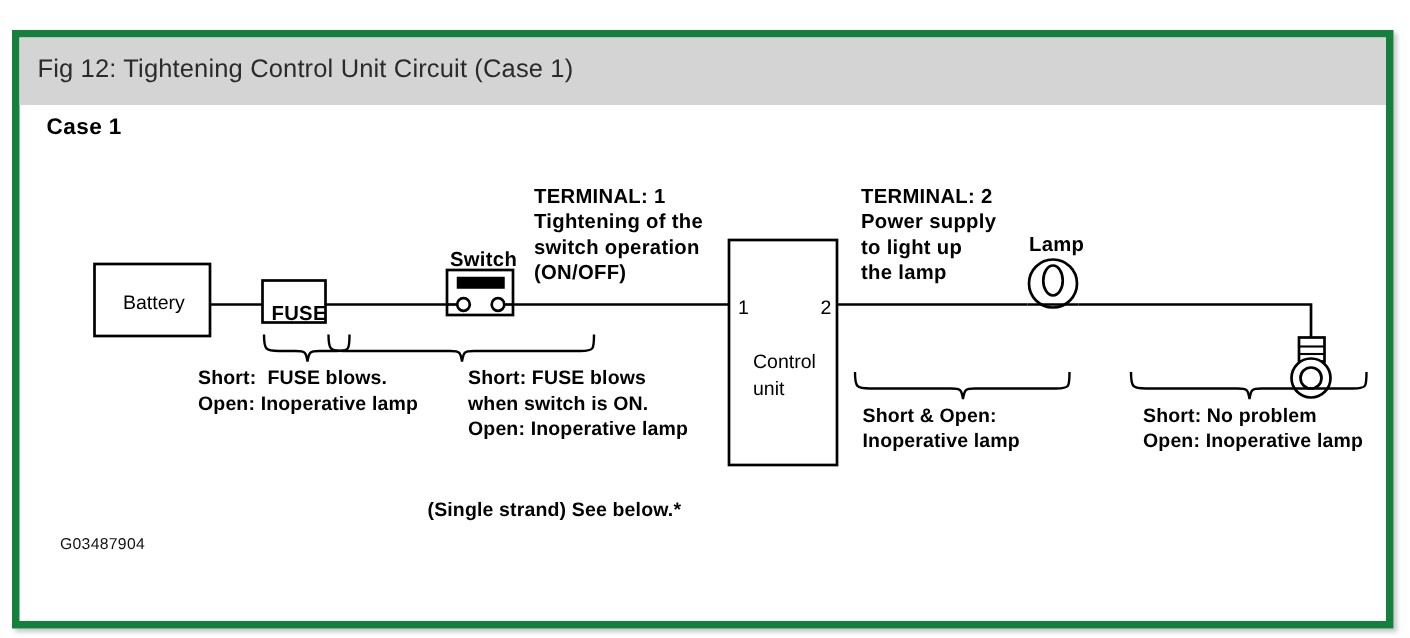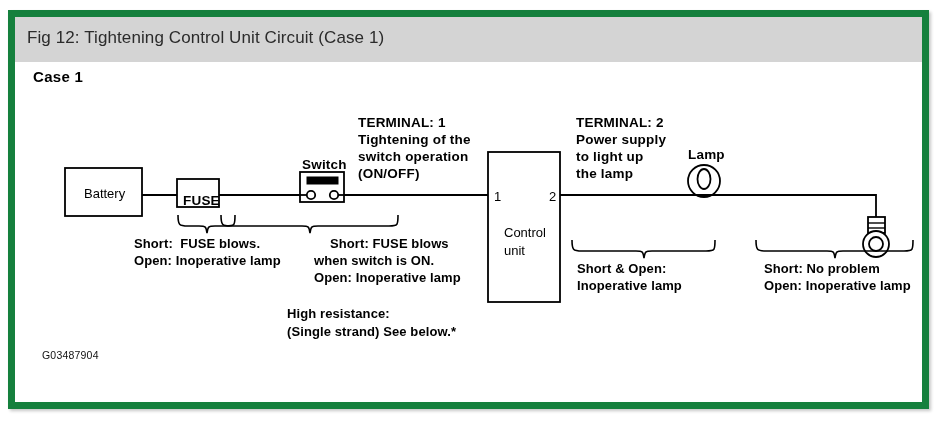--- a/index.html
+++ b/index.html
@@ -5,24 +5,24 @@
 <style>
   html,body{margin:0;padding:0;}
   body{
     width:940px;height:425px;
     background:#ffffff;
     font-family:"Liberation Sans", sans-serif;
     overflow:hidden;
   }
   #panel{
     position:absolute;
-    left:8px; top:10px;
+    left:8px; top:20px;
     width:921px; height:399px;
     background:#ffffff;
-    border:7px solid #15803d;
+    border:5px solid #15803d;
     box-sizing:border-box;
     box-shadow:2px 2px 3px rgba(0,0,0,0.22);
   }
   #fig-header{
     position:absolute;
     left:0; top:0;
     width:100%; height:45px;
     background:#d4d4d4;
     box-sizing:border-box;
   }
@@ -107,25 +107,24 @@
     <div class="txt diagram-label" style="left:561px;top:104px;">the lamp</div>
 
     <div class="txt boxlabel" style="left:489px;top:163px;">Control</div>
     <div class="txt boxlabel" style="left:489px;top:181px;">unit</div>
     <div class="txt boxlabel" style="left:479px;top:127px;">1</div>
     <div class="txt boxlabel" style="left:534px;top:127px;">2</div>
 
     <div class="txt note" style="left:119px;top:173px;">Short:  FUSE blows.</div>
     <div class="txt note" style="left:119px;top:190px;">Open: Inoperative lamp</div>
 
-    <div class="txt note" style="left:299px;top:173px;margin-left:16px;">Short: FUSE blows</div>
+    <div class="txt note" style="left:299px;top:173px;">Short: FUSE blows</div>
     <div class="txt note" style="left:299px;top:190px;">when switch is ON.</div>
     <div class="txt note" style="left:299px;top:207px;">Open: Inoperative lamp</div>
 
-    <div class="txt note" style="left:272px;top:243px;">High resistance:</div>
     <div class="txt note" style="left:272px;top:261px;">(Single strand) See below.*</div>
 
     <div class="txt note" style="left:562px;top:198px;">Short &amp; Open:</div>
     <div class="txt note" style="left:562px;top:215px;">Inoperative lamp</div>
 
     <div class="txt note" style="left:749px;top:198px;">Short: No problem</div>
     <div class="txt note" style="left:749px;top:215px;">Open: Inoperative lamp</div>
 
     <div class="txt" id="img-code" style="left:27px;top:287px;">G03487904</div>
 

